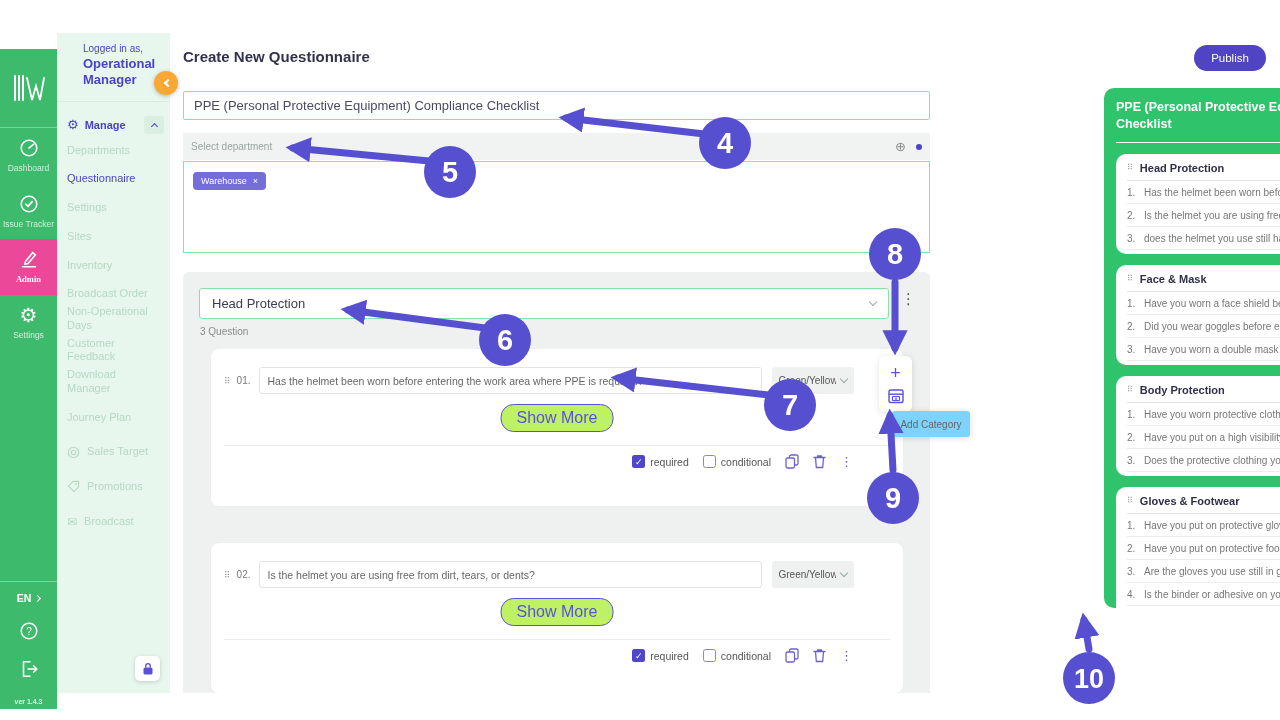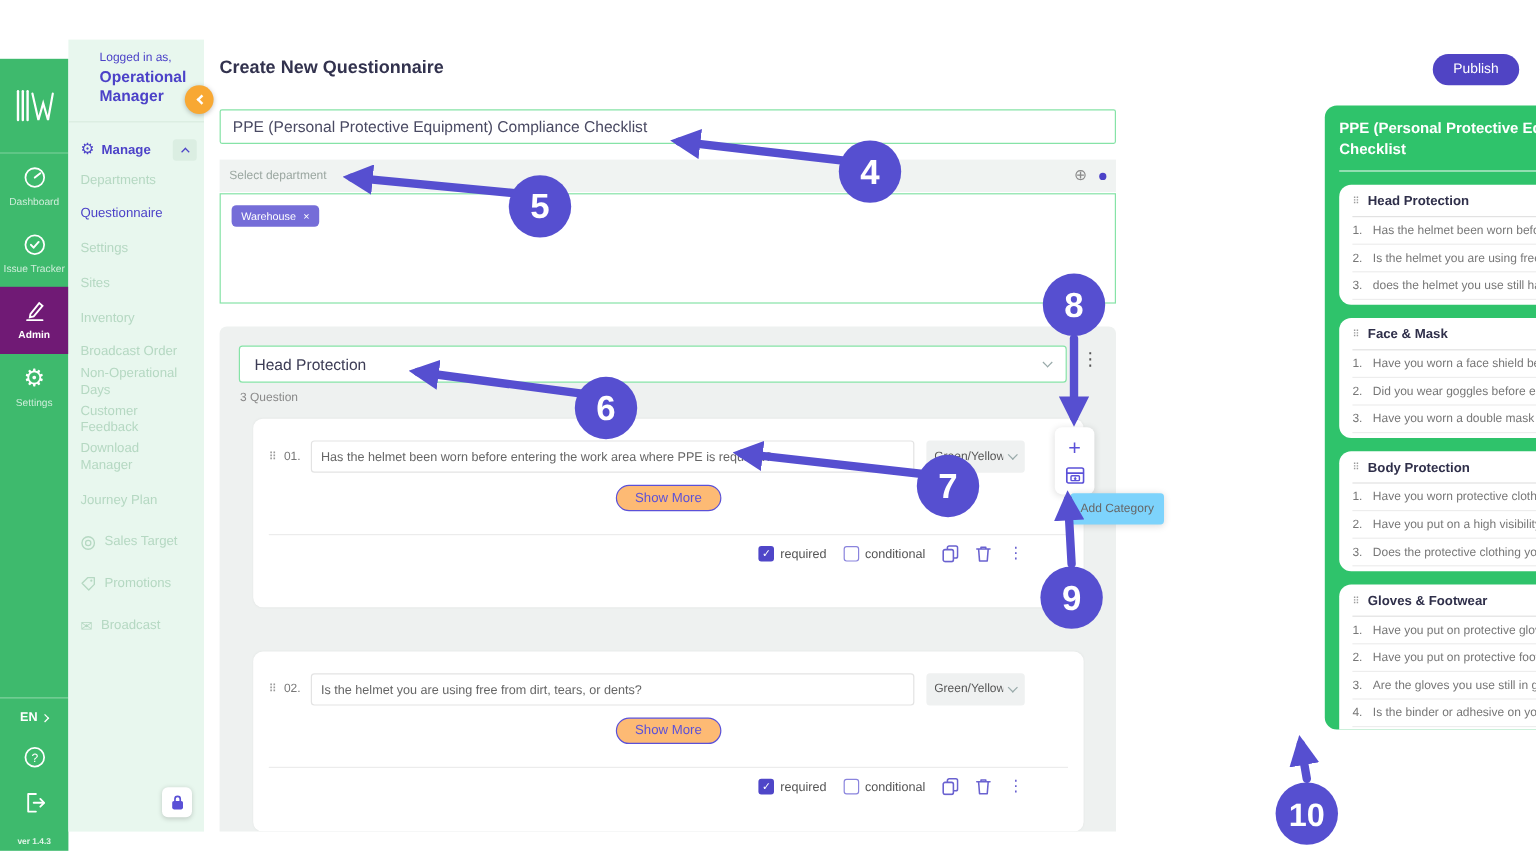--- a/index.html
+++ b/index.html
@@ -5,21 +5,21 @@
   * { margin:0; padding:0; box-sizing:border-box; }
   html,body { width:1280px; height:720px; background:#fff; font-family:"Liberation Sans", sans-serif; overflow:hidden; }
   .stage { position:relative; width:1280px; height:720px; background:#fff; }
   .app { position:absolute; left:0; top:33px; width:1280px; height:660px; background:#fff; }
 
   
   .iconbar { position:absolute; left:0; top:16px; width:57px; height:660px; background:#3eba6d; display:flex; flex-direction:column; align-items:center; }
   .logo-block { width:57px; height:79px; display:flex; align-items:center; justify-content:center; border-bottom:1px solid rgba(255,255,255,.35); }
   .nav-item { width:57px; padding:9px 2px 10px; display:flex; flex-direction:column; align-items:center; gap:4px; cursor:pointer; }
   .nav-item .lbl { font-size:8.5px; color:rgba(255,255,255,.75); text-align:center; line-height:1.25; }
-  .nav-item.active { background:#701a75; }
+  .nav-item.active { background:#ec4899;font-family:Liberation Serif, serif; }
   .nav-item.active .lbl { color:#fff; font-weight:bold; }
   .iconbar .spacer { flex:1; }
   .iconbar-bottom { width:57px; border-top:1px solid rgba(255,255,255,.35); padding:10px 0 4px; display:flex; flex-direction:column; align-items:center; gap:16px; }
   .lang { color:#fff; font-size:10.5px; font-weight:bold; display:flex; align-items:center; gap:4px; cursor:pointer; }
   .chv { display:inline-block; width:5px; height:5px; border-right:1.6px solid #fff; border-bottom:1.6px solid #fff; transform:rotate(-45deg); }
   .ver { font-size:7px; color:rgba(255,255,255,.85); font-weight:bold; margin-top:2px; }
 
   
   .menubar { position:absolute; left:57px; top:0; width:113px; height:660px; background:#e8f7ee; }
   .userbox { padding:10px 26px 12px; border-bottom:1px solid #d9ecdf; }
@@ -57,21 +57,21 @@
   .cat-kebab { position:absolute; left:718px; top:18px; font-size:15px; color:#555; letter-spacing:0; cursor:pointer; font-family:"DejaVu Sans", sans-serif; }
   .qcount { position:absolute; left:17px; top:54px; font-size:10px; color:#8a8a8a; }
 
   .qcard { position:absolute; left:28px; width:692px; background:#fff; border-radius:8px; box-shadow:0 0 2px rgba(0,0,0,.04); }
   .qrow { position:absolute; left:13px; top:18px; right:13px; display:flex; align-items:center; }
   .handle { font-family:"DejaVu Sans", sans-serif; font-size:9px; color:#9a9a9a; margin-right:6px; }
   .qnum { font-size:10px; color:#777; margin-right:8px; }
   .q-input { width:503px; height:27px; border:1px solid #e3e3e3; border-radius:3px; padding:0 8px; font-size:10.5px; color:#666; font-family:inherit; outline:none; background:#fff; }
   .atype { margin-left:10px; width:82px; height:27px; background:#eff1f1; border-radius:3px; display:flex; align-items:center; padding:0 7px; gap:5px; cursor:pointer; }
   .atype .atext { flex:1; font-size:10px; color:#555; white-space:nowrap; overflow:hidden; }
-  .showmore { position:absolute; left:50%; transform:translateX(-50%); top:55px; background:#fdba74; border:1.5px solid #5b51d8; color:#5b51d8; border-radius:13px; font-size:11px; padding:4px 15px; cursor:pointer; font-family:inherit; }
+  .showmore { position:absolute; left:50%; transform:translateX(-50%); top:55px; background:#bef264; border:1.5px solid #5b51d8; color:#5b51d8; border-radius:13px; font-size:16px; padding:4px 15px; cursor:pointer; font-family:inherit; }
   .qdivider { position:absolute; left:13px; right:13px; top:96px; border-top:1px solid #ececec; }
   .controls { position:absolute; right:50px; top:105px; display:flex; align-items:center; gap:14px; }
   .ctrl { display:flex; align-items:center; gap:5px; cursor:pointer; }
   .cb { width:13px; height:13px; border-radius:2.5px; display:flex; align-items:center; justify-content:center; }
   .cb.on { background:#4f46c8; color:#fff; font-size:9px; font-family:"DejaVu Sans", sans-serif; }
   .cb.off { border:1.5px solid #8a84dd; background:#fff; }
   .ctrl .clbl { font-size:10.5px; color:#555; }
   .ico-btn { cursor:pointer; display:flex; align-items:center; }
   .kebab { font-size:13px; color:#6a62d0; font-family:"DejaVu Sans", sans-serif; cursor:pointer; }
 

